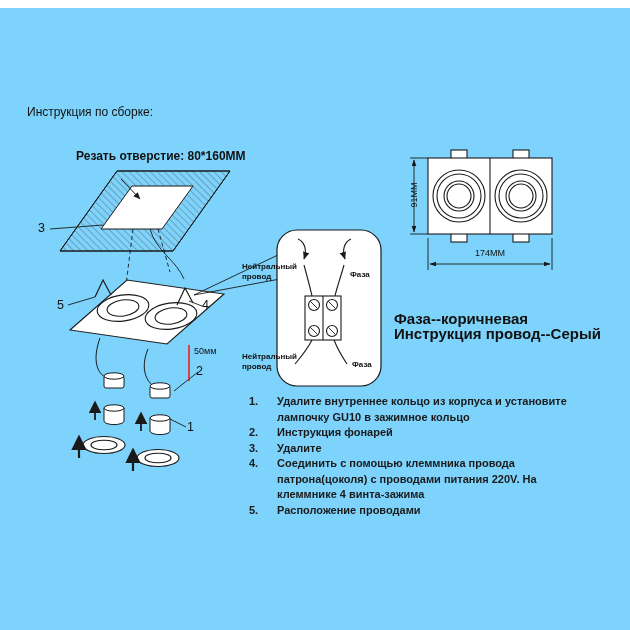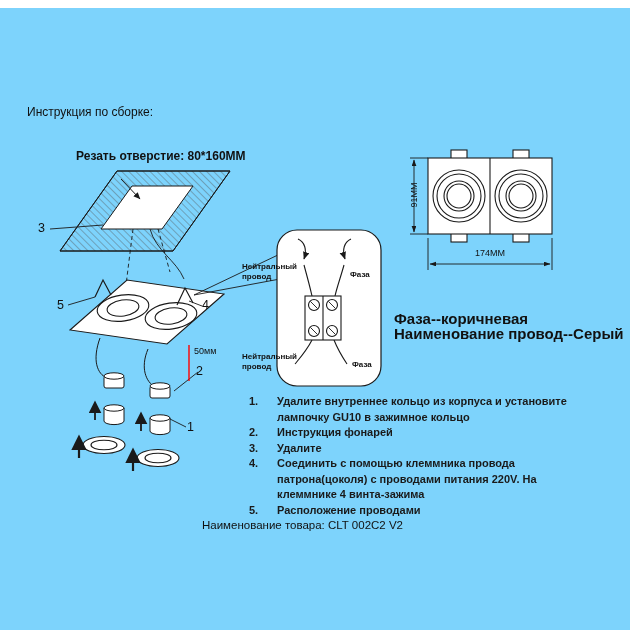--- a/index.html
+++ b/index.html
@@ -189,21 +189,21 @@
 
   <div class="lbl small wrap" style="left:242px;top:254px;width:62px">Нейтральный провод</div>
   <div class="lbl small" style="left:350px;top:262px">Фаза</div>
   <div class="lbl small wrap" style="left:242px;top:344px;width:62px">Нейтральный провод</div>
   <div class="lbl small" style="left:352px;top:352px">Фаза</div>
 
   <div class="lbl dim" style="left:391px;top:182px;width:46px;text-align:center;transform:rotate(-90deg)">91ММ</div>
   <div class="lbl dim" style="left:460px;top:240px;width:60px;text-align:center">174ММ</div>
 
   <div class="lbl b11" style="left:394px;top:303px">Фаза--коричневая</div>
-  <div class="lbl b11" style="left:394px;top:318px">Наименование провод--Серый</div>
+  <div class="lbl b11" style="left:394px;top:318px">Инструкция провод--Серый</div>
 
   <div class="list">
     <div class="li">
       <span class="n">1.</span>
       <span class="t">Удалите внутреннее кольцо из корпуса и установите лампочку GU10 в зажимное кольцо</span>
     </div>
     <div class="li">
       <span class="n">2.</span>
       <span class="t">Инструкция фонарей</span>
     </div>
@@ -214,15 +214,14 @@
     <div class="li">
       <span class="n">4.</span>
       <span class="t">Соединить с помощью клеммника провода патрона(цоколя) с проводами питания 220V. На клеммнике 4 винта-зажима</span>
     </div>
     <div class="li">
       <span class="n">5.</span>
       <span class="t">Расположение проводами</span>
     </div>
   </div>
 
-  <div class="lbl product">Наименование товара: CLT 002C2 V2</div>
 
 </div>
 
 </body></html>

